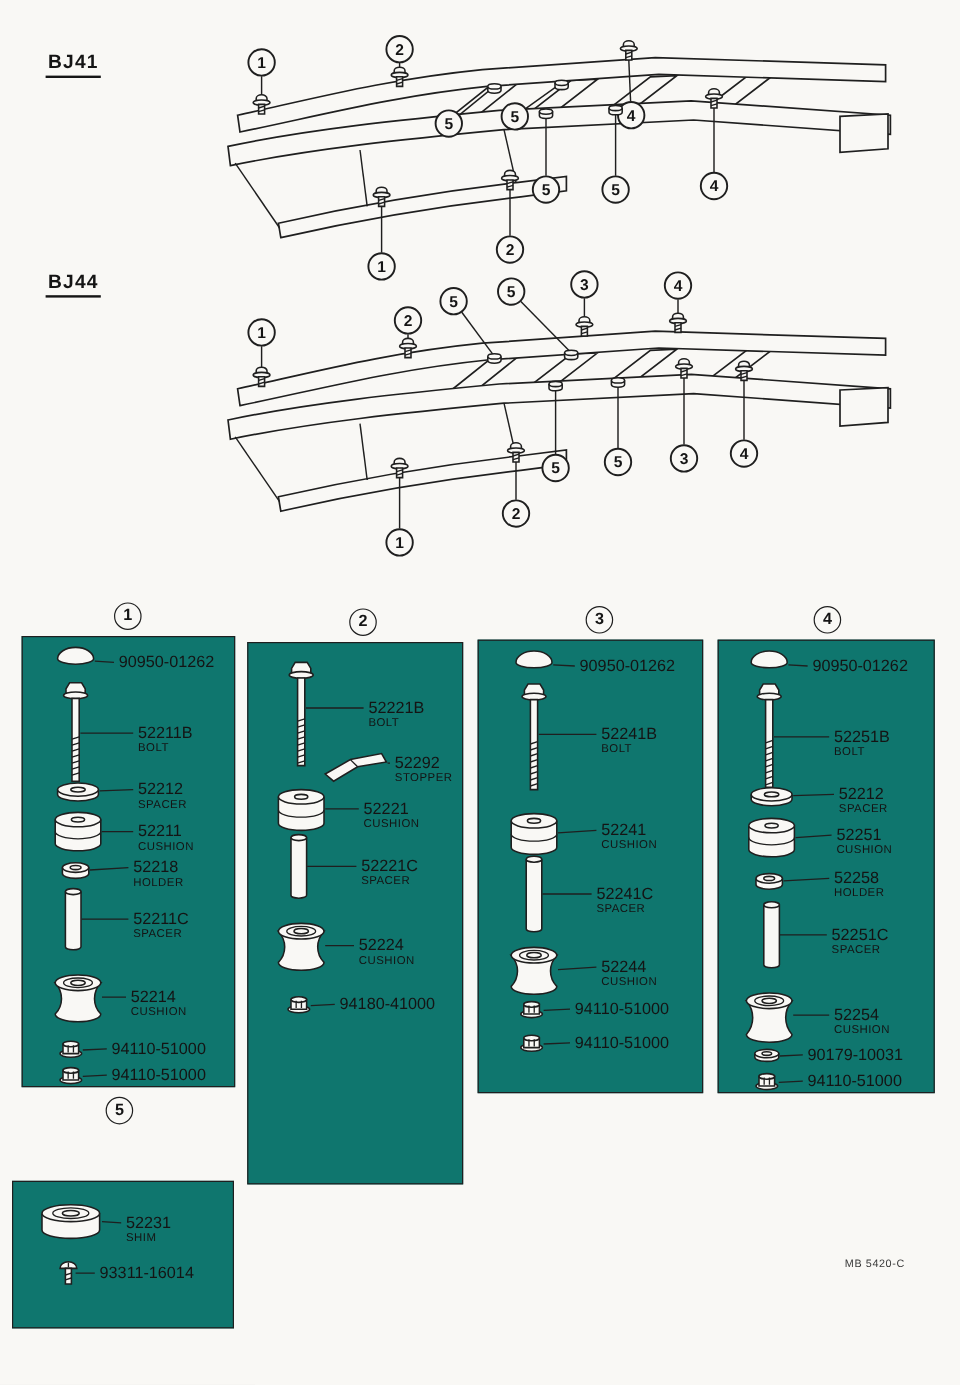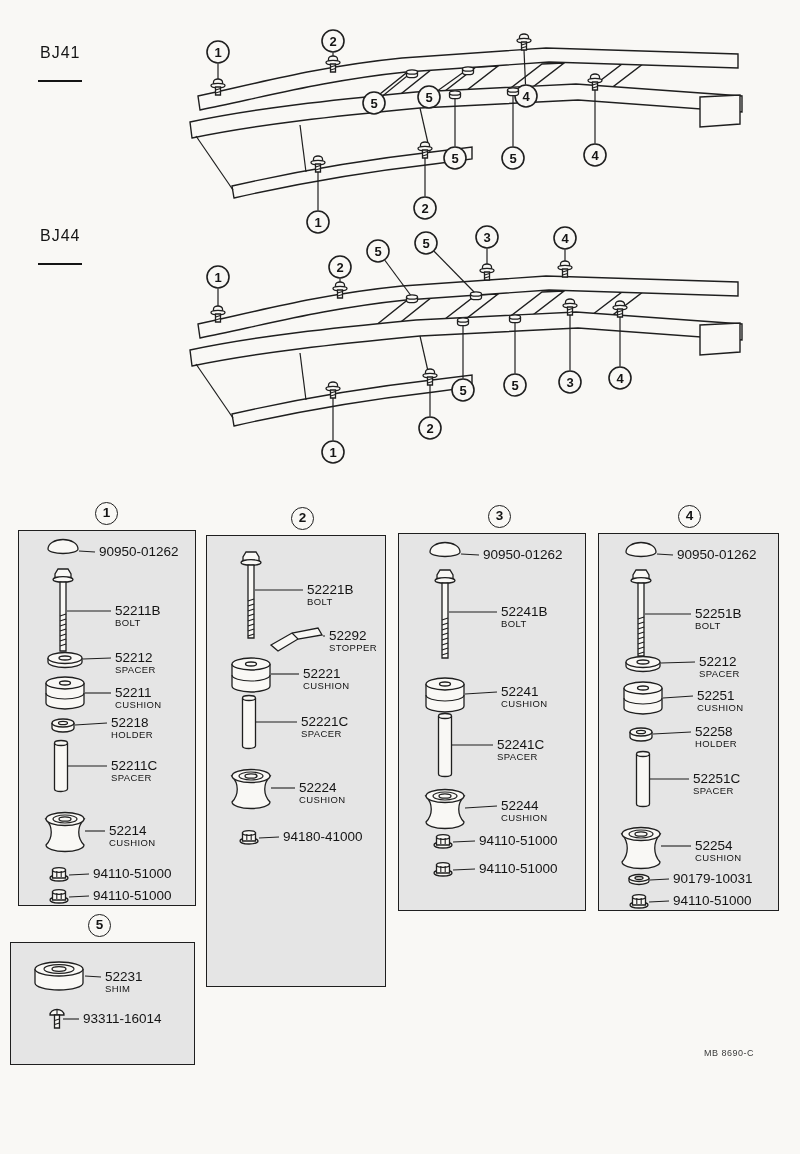--- a/index.html
+++ b/index.html
@@ -1,20 +1,20 @@
 <!DOCTYPE html>
 <html><head>
 <meta charset="utf-8">
 <style>
   *{margin:0;padding:0;box-sizing:border-box}
   body{font-family:"Liberation Sans",sans-serif;background:#e8e6e1}
   #page{position:relative;width:800px;height:1154px;background:#f9f8f5;overflow:hidden}
-  .model-label{position:absolute;font-size:16px;font-weight:normal;letter-spacing:1px;color:#151515;
-    border-bottom:2px solid #151515;padding:0 2px 18px 2px}
-  .part-box{position:absolute;border:1.5px solid #1f1f1f;background:#e5e5e5}
+  .model-label{position:absolute;font-size:16px;font-weight:bold;letter-spacing:1px;color:#151515;
+    border-bottom:2px solid #151515;padding:0 2px 1px 2px}
+  .part-box{position:absolute;border:1.5px solid #1f1f1f;background:#0f766e}
   .part-box svg{display:block}
   .box-num{position:absolute;width:23px;height:23px;border:1.7px solid #1f1f1f;border-radius:50%;
     text-align:center;line-height:20px;font-size:13.5px;font-weight:bold;color:#151515;background:#f9f8f5}
   .footer-code{position:absolute;font-size:9px;letter-spacing:.5px;color:#3a3a3a}
   #frame-svg{position:absolute;left:0;top:0}
   .frame-part{fill:#f9f8f5;stroke:#1f1f1f;stroke-width:1.4}
   .frame-line{stroke:#1f1f1f;stroke-width:1.2;fill:none}
   .pnum{font:400 13.5px "Liberation Sans",sans-serif;fill:#141414}
   .psub{font:400 9.5px "Liberation Sans",sans-serif;fill:#141414;letter-spacing:.4px}
   .callout-text{font:700 13px "Liberation Sans",sans-serif;fill:#141414}
@@ -240,21 +240,21 @@
           <line fill="none" stroke="#1f1f1f" stroke-width="1.1" x1="330.5" y1="396" x2="335.5" y2="394.5"></line>
           <circle cx="333" cy="452" r="11" fill="#f9f8f5" stroke="#1f1f1f" stroke-width="1.6"></circle>
           <text x="333" y="456.5" text-anchor="middle" class="callout-text">1</text>
         </g>
       </g>
   </svg>
 
   <div class="model-label" style="left:38px;top:44px">BJ41</div>
   <div class="model-label" style="left:38px;top:227px">BJ44</div>
 
-  <div class="footer-code" style="left:704px;top:1048px">MB 8690-C</div>
+  <div class="footer-code" style="left:704px;top:1048px">MB 5420-C</div>
 
 <div class="part-box" style="left: 18px; top: 530px; width: 178px; height: 376px;">
       <svg width="175" height="373">
         <g>
           <line x1="60" y1="20" x2="76" y2="21" stroke="#1f1f1f" stroke-width="1.1"></line>
           <g>
             <path fill="#f9f8f5" stroke="#1f1f1f" stroke-width="1.3" d="M29,18 A15,9.5 0 0 1 59,18 A15,4.5 0 0 1 29,18 Z"></path>
           </g>
           <text x="80" y="25" class="pnum">90950-01262</text>
         </g>
@@ -602,21 +602,21 @@
             <path fill="#f9f8f5" stroke="#1f1f1f" stroke-width="1.3" d="M33.5,363 L33.5,371 L46.5,371 L46.5,363 Z"></path>
             <ellipse fill="#f9f8f5" stroke="#1f1f1f" stroke-width="1.3" cx="40" cy="363" rx="6.5" ry="2.3"></ellipse>
             <line fill="none" stroke="#1f1f1f" stroke-width="1.1" x1="37.8" y1="364" x2="37.8" y2="370"></line>
             <line fill="none" stroke="#1f1f1f" stroke-width="1.1" x1="42.2" y1="364" x2="42.2" y2="370"></line>
           </g>
           <text x="74" y="371" class="pnum">94110-51000</text>
         </g>
       </svg>
     </div>
     <div class="box-num" style="left: 678px; top: 505px;">4</div>
-    <div class="part-box" style="left: 10px; top: 942px; width: 185px; height: 123px;">
+    <div class="part-box" style="left: 10px; top: 984px; width: 185px; height: 123px;">
       <svg width="182" height="120">
         <g>
           <line x1="74" y1="33" x2="90" y2="34" stroke="#1f1f1f" stroke-width="1.1"></line>
           <g>
             <path fill="#f9f8f5" stroke="#1f1f1f" stroke-width="1.3" d="M24,26 L24,40 A24,7 0 0 0 72,40 L72,26"></path>
             <ellipse fill="#f9f8f5" stroke="#1f1f1f" stroke-width="1.3" cx="48" cy="26" rx="24" ry="7"></ellipse>
             <ellipse fill="none" stroke="#1f1f1f" stroke-width="1.1" cx="48" cy="26" rx="15" ry="4.4"></ellipse>
             <ellipse fill="#f9f8f5" stroke="#1f1f1f" stroke-width="1.3" cx="48" cy="26" rx="7" ry="2.3"></ellipse>
           </g>
           <text x="94" y="38" class="pnum">52231</text>

